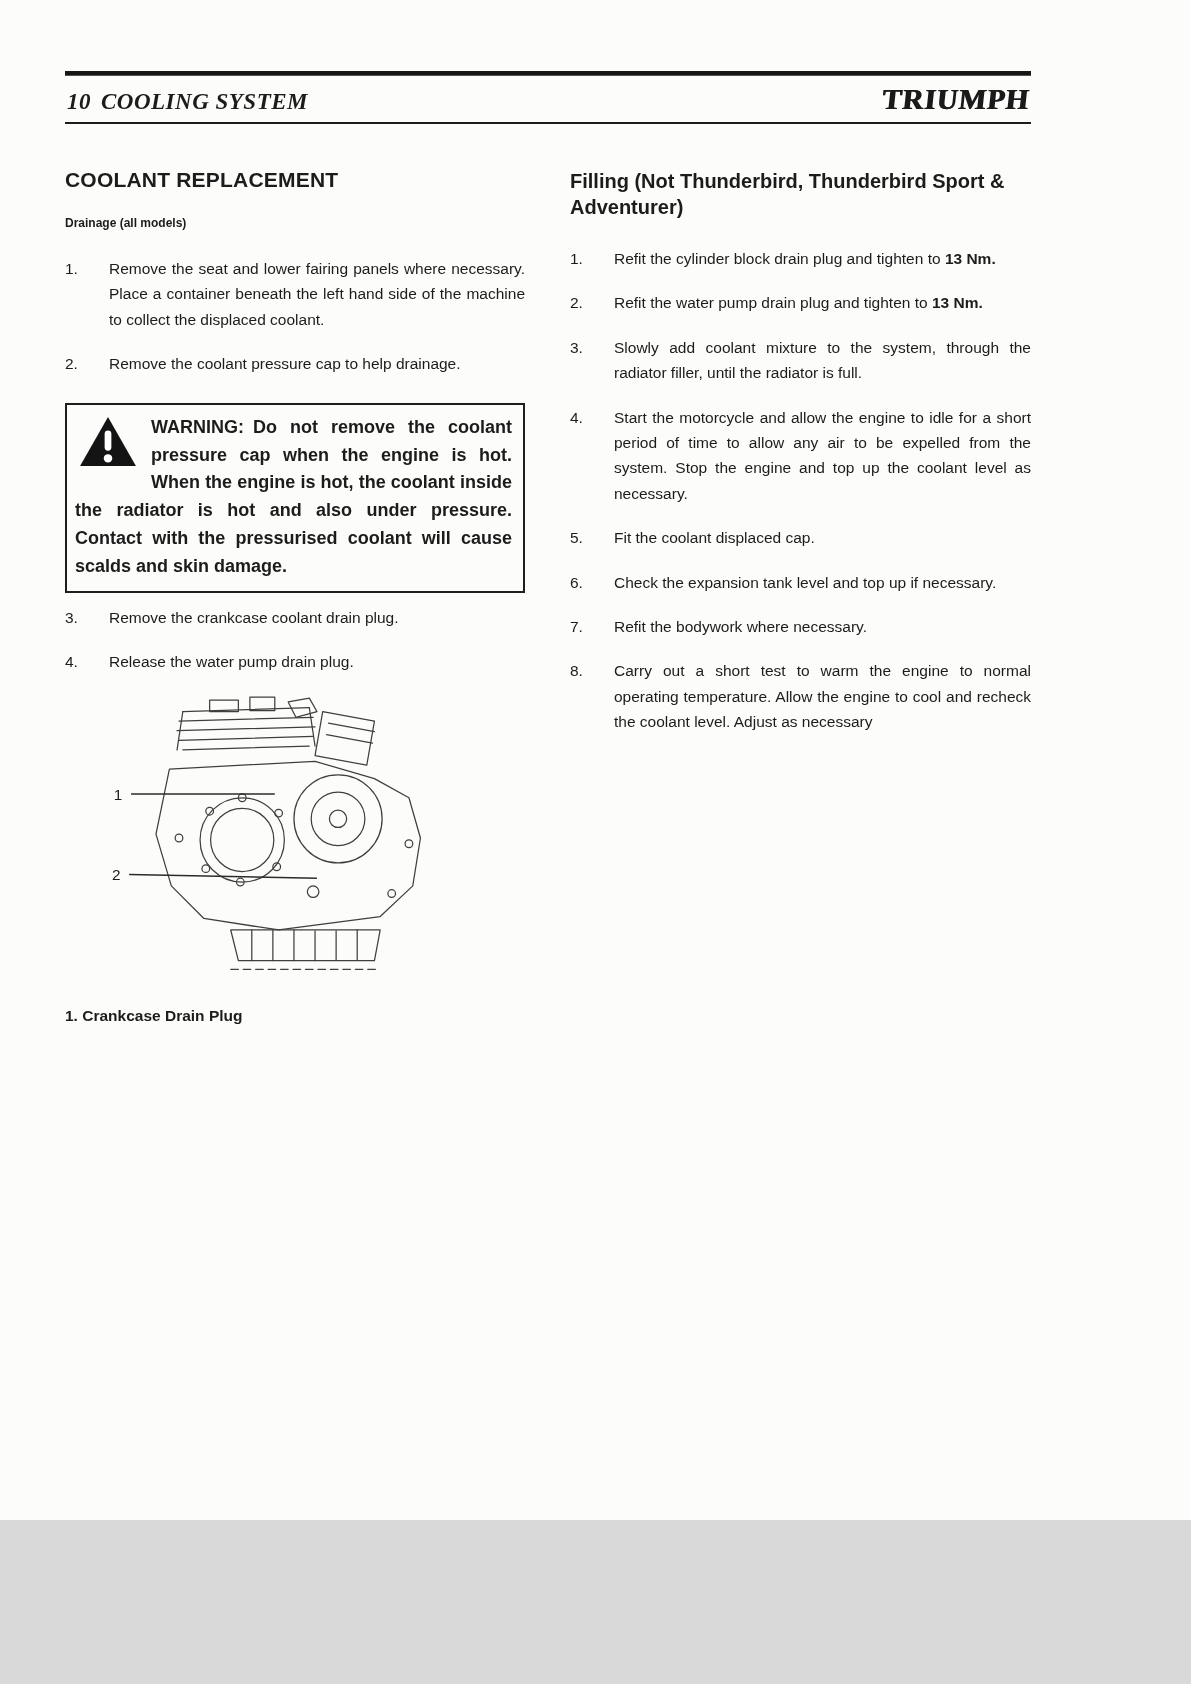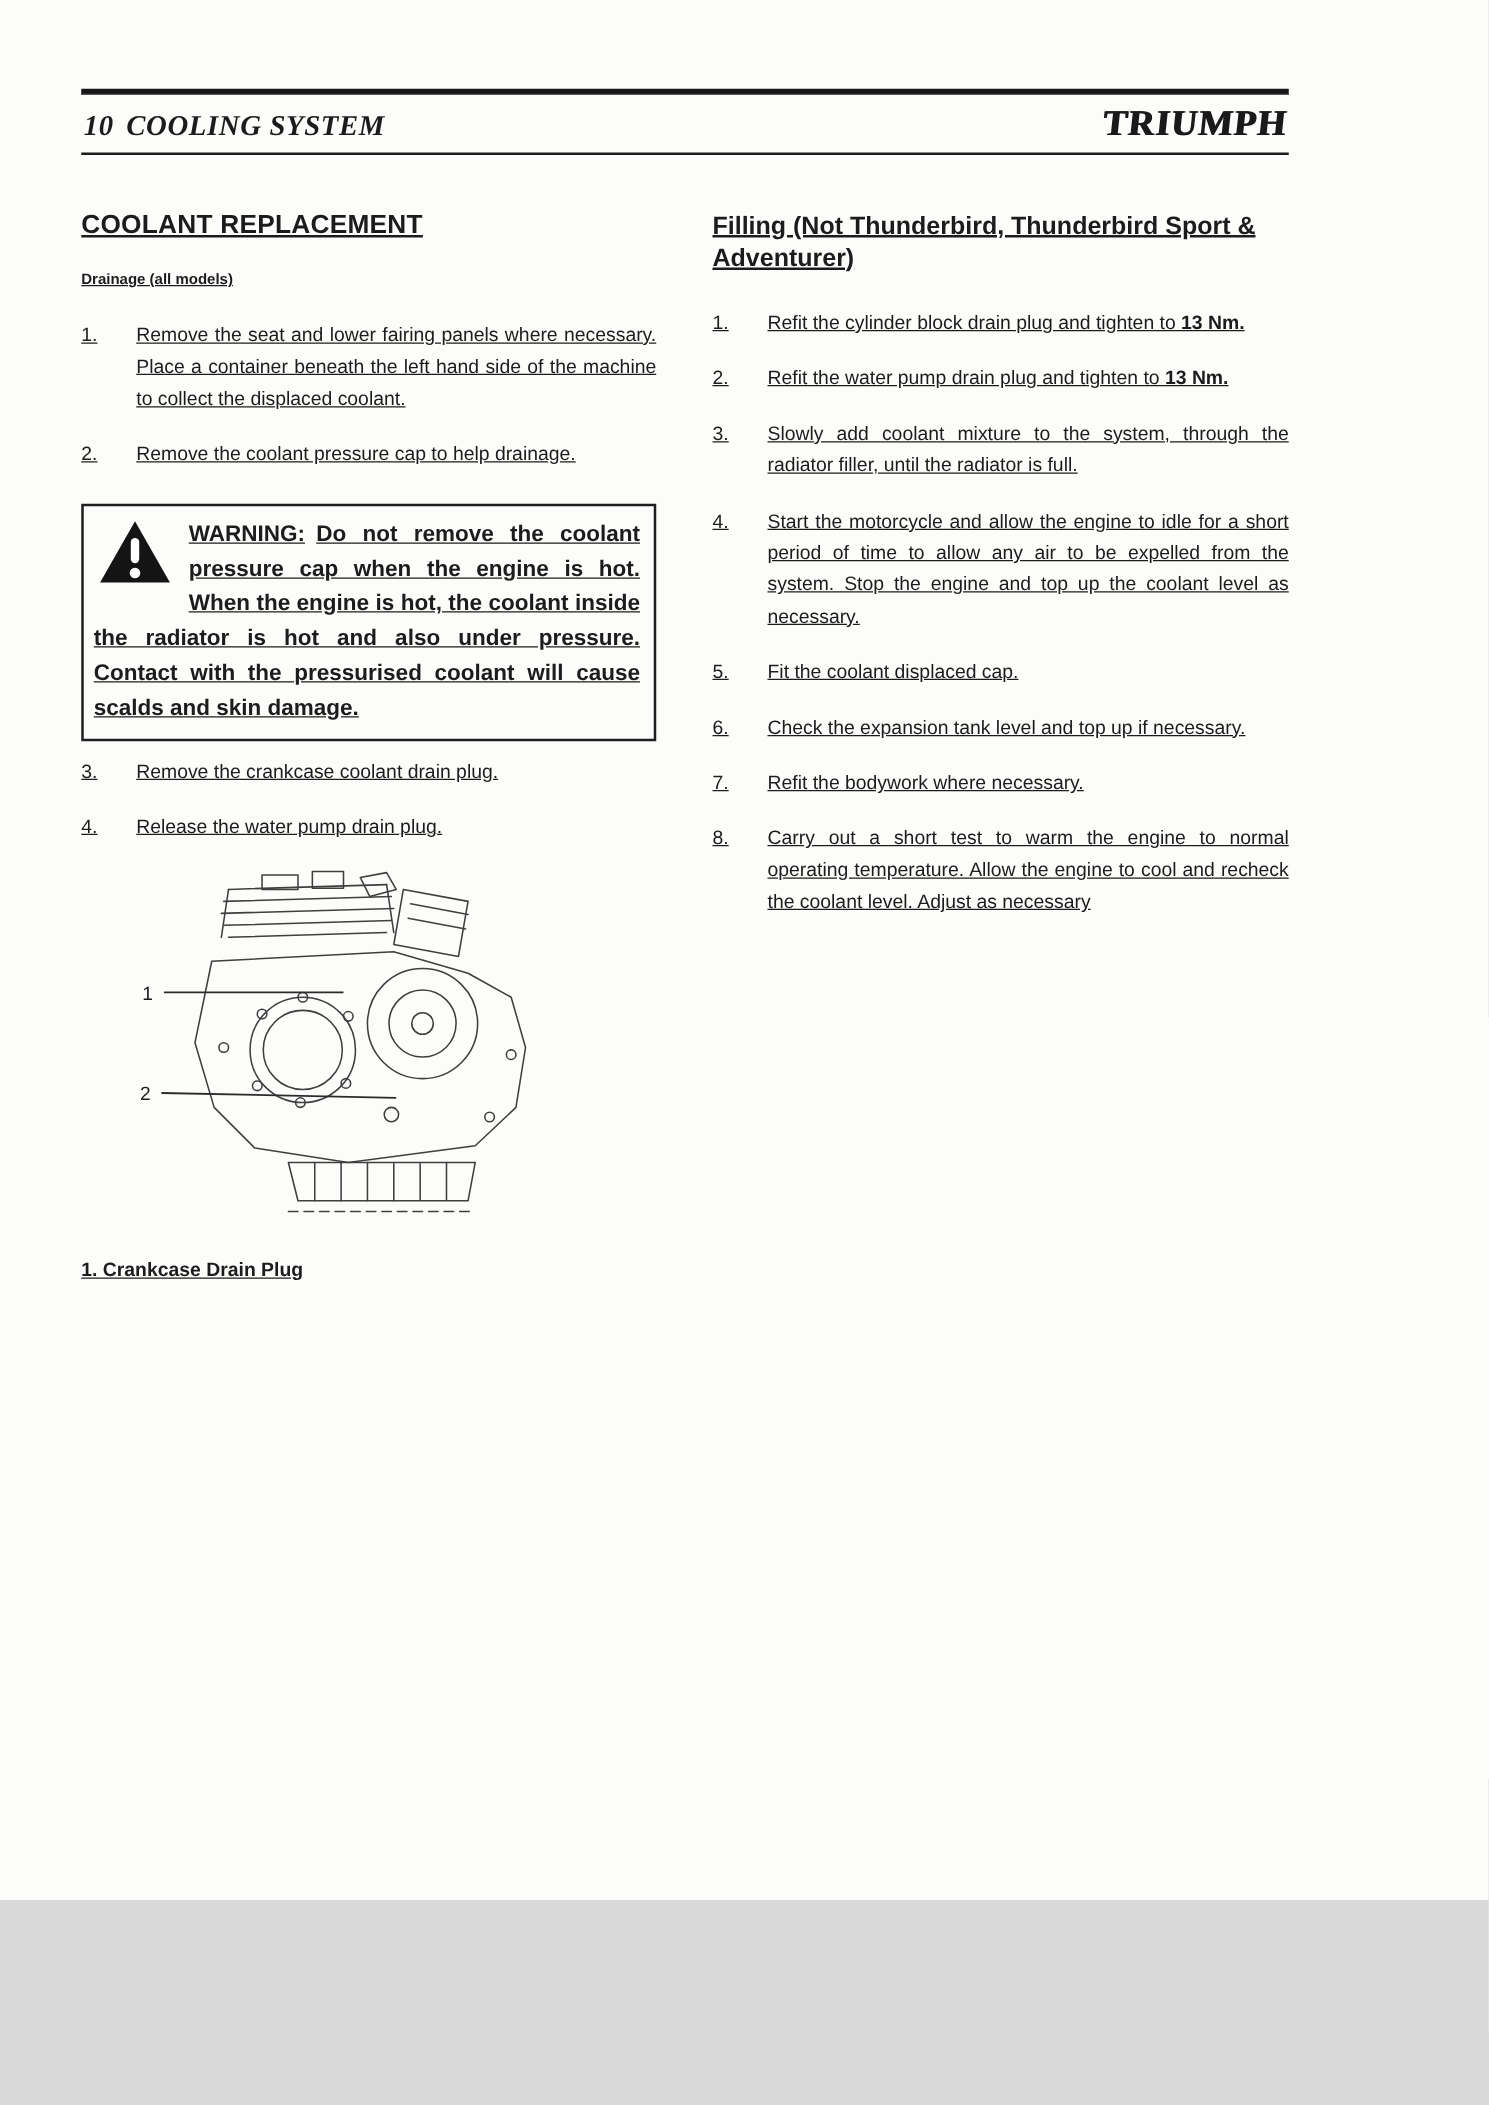--- a/index.html
+++ b/index.html
@@ -41,21 +41,21 @@
     font-weight: bold;
     font-size: 29px;
     letter-spacing: 1px;
     color: #1a1a1a;
     transform: skewX(-6deg);
     text-shadow: 1px 0 0 #1a1a1a;
   }
   .rule-thin { height: 2px; background: #1d1d1d; }
   
   .columns { display: flex; gap: 45px; margin-top: 44px; }
-  .col { width: 460px; text-decoration: underline; }
+  .col { width: 460px; }
   .col-right { width: 461px; }
   h1.section-title {
     font-size: 21px;
     font-weight: bold;
     margin: 0 0 24px 0;
     letter-spacing: 0.2px;
   }
   h2.subsection-title {
     font-size: 12px;
     font-weight: bold;

